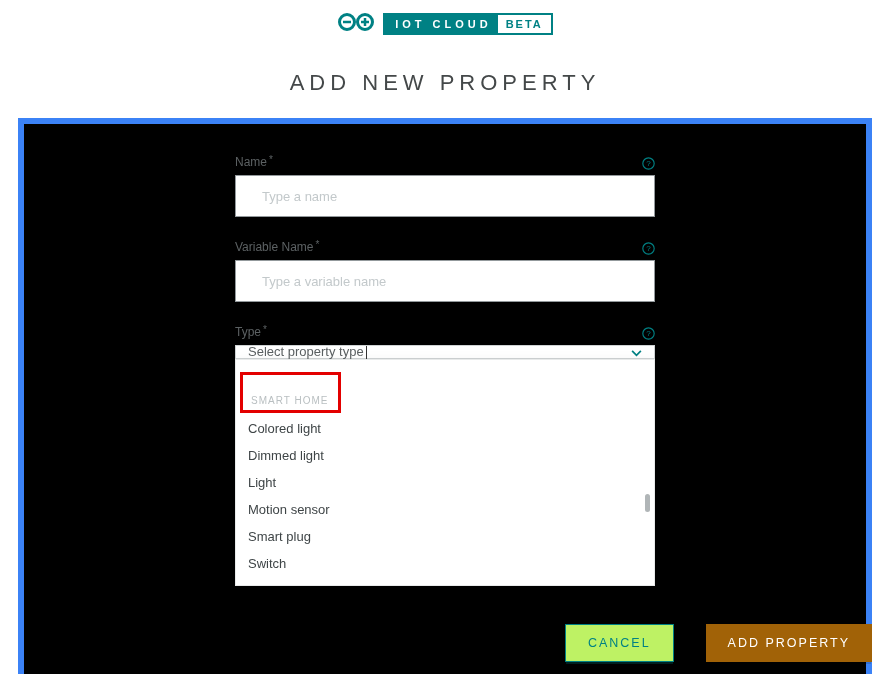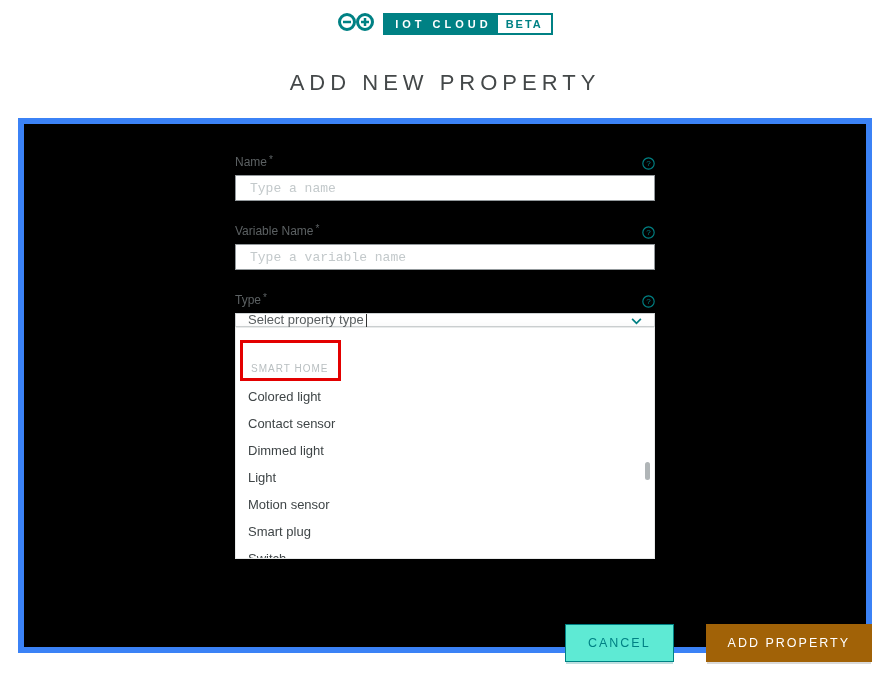--- a/index.html
+++ b/index.html
@@ -92,26 +92,26 @@
     height: 14px;
     display: inline-flex;
     align-items: center;
     justify-content: center;
     color: #008184;
     cursor: pointer;
   }
   .help-icon svg { display:block; }
   .text-input {
     width: 100%;
-    height: 26px;
+    height: 42px;
     border: 1px solid #93999c;
-    padding: 0 14px;
+    padding: 0 26px;
     font-size: 13px;
     color: #333;
-    font-family: Liberation Mono, monospace;
+    font-family: Liberation Sans, sans-serif;
     outline: none;
   }
   .text-input::placeholder { color: #c3c9cb; }
   .select-box {
     width: 100%;
     height: 14px;
     border: 1px solid #cfd3d4;
     padding: 0 12px;
     display: flex;
     align-items: center;
@@ -186,21 +186,21 @@
     height: 38px;
     padding: 0 22px;
     font-size: 12.5px;
     letter-spacing: 2px;
     font-weight: 500;
     cursor: pointer;
     border: none;
     font-family: inherit;
   }
   .btn-cancel {
-    background: #5eead4;
+    background: #bef264;
     color: #008184;
     border: 1px solid #008184;
     box-shadow: 0 3px 0 -1px rgba(0,129,132,0.25);
   }
   .btn-primary {
     background: #a16207;
     color: #fff;
     box-shadow: 0 3px 0 -1px rgba(0,0,0,0.15);
     margin-left: 12px;
   }
@@ -282,21 +282,20 @@
               <path d="M1 1 L6 6 L11 1" fill="none" stroke="#008184" stroke-width="2"></path>
             </svg>
         </span>
       </div>
 
       <div class="dropdown">
         <div class="highlight-box">
           <span class="dropdown-header" style="padding:0">SMART HOME</span>
         </div>
         <div class="dropdown-item">Colored light</div>
-        <div class="dropdown-item">Contact sensor</div>
         <div class="dropdown-item">Dimmed light</div>
         <div class="dropdown-item">Light</div>
         <div class="dropdown-item">Motion sensor</div>
         <div class="dropdown-item">Smart plug</div>
         <div class="dropdown-item">Switch</div>
         
         <div class="scroll-thumb"></div>
       </div>
     </div>
 

